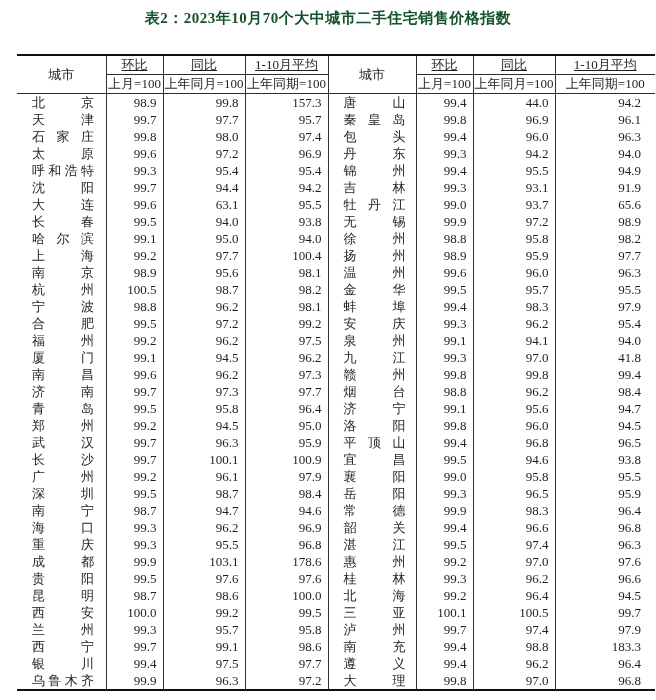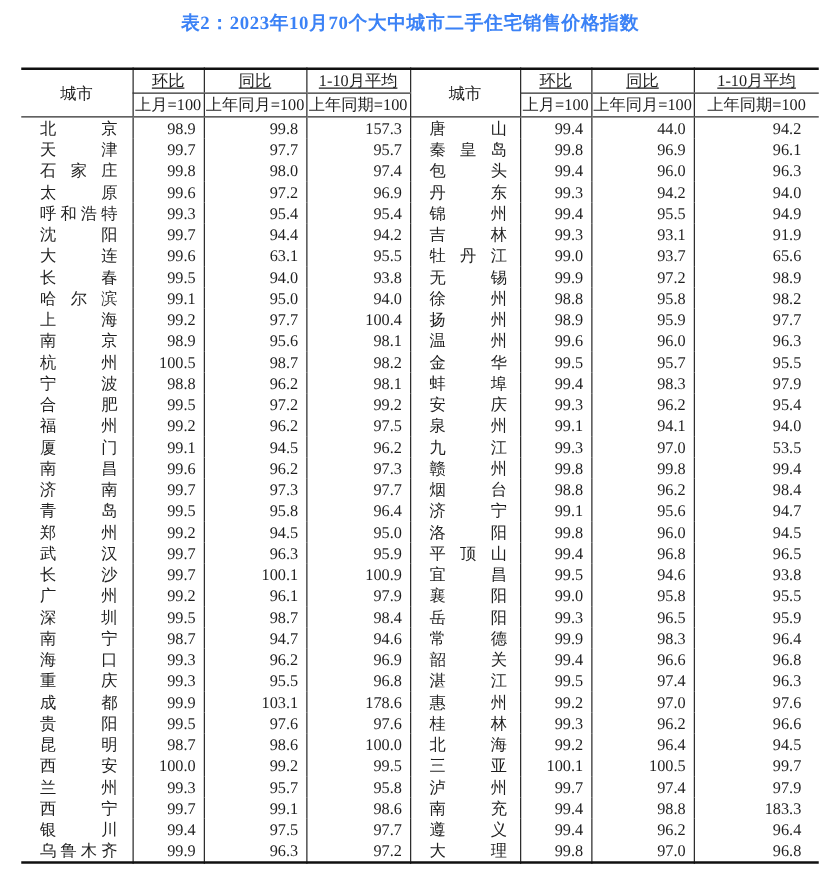--- a/index.html
+++ b/index.html
@@ -15,21 +15,21 @@
     height: 700px;
     background: #ffffff;
     overflow: hidden;
   }
   .title {
     margin: 0;
     padding-top: 9px;
     text-align: center;
     font-size: 15px;
     font-weight: bold;
-    color: #3b82f6;
+    color: #14532d;
     letter-spacing: 0.5px;
   }
   table.idx {
     border-collapse: collapse;
     table-layout: fixed;
     margin: 26px 0 0 17px;
     width: 638px;
     border-top: 2.5px solid #101010;
     border-bottom: 2.5px solid #101010;
   }
@@ -425,21 +425,21 @@
           <td class="num">94.5</td>
           <td class="num">96.2</td>
           <td class="city">
             <span class="city-name">
               <span>九</span>
               <span>江</span>
             </span>
           </td>
           <td class="num">99.3</td>
           <td class="num">97.0</td>
-          <td class="num last">53.5</td>
+          <td class="num last">41.8</td>
         </tr>
         <tr>
           <td class="city no-bl">
             <span class="city-name">
               <span>南</span>
               <span>昌</span>
             </span>
           </td>
           <td class="num">99.6</td>
           <td class="num">96.2</td>

